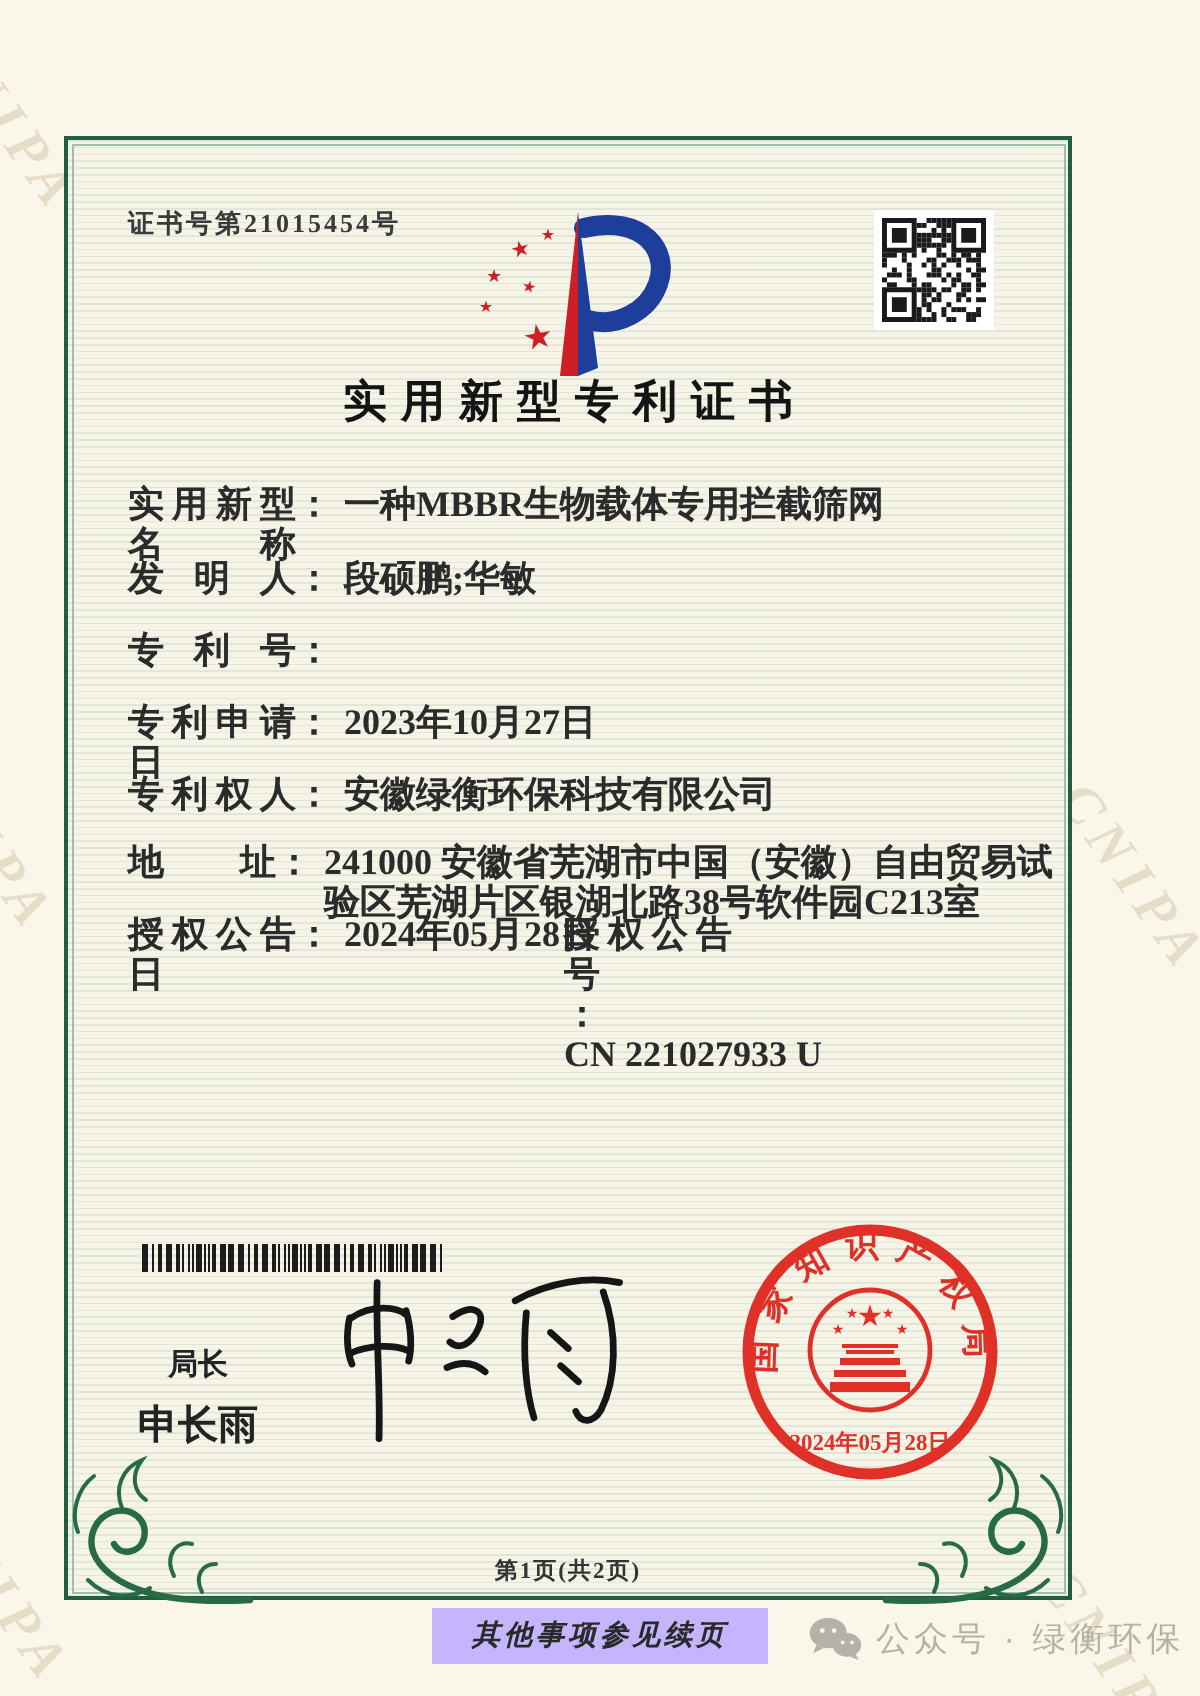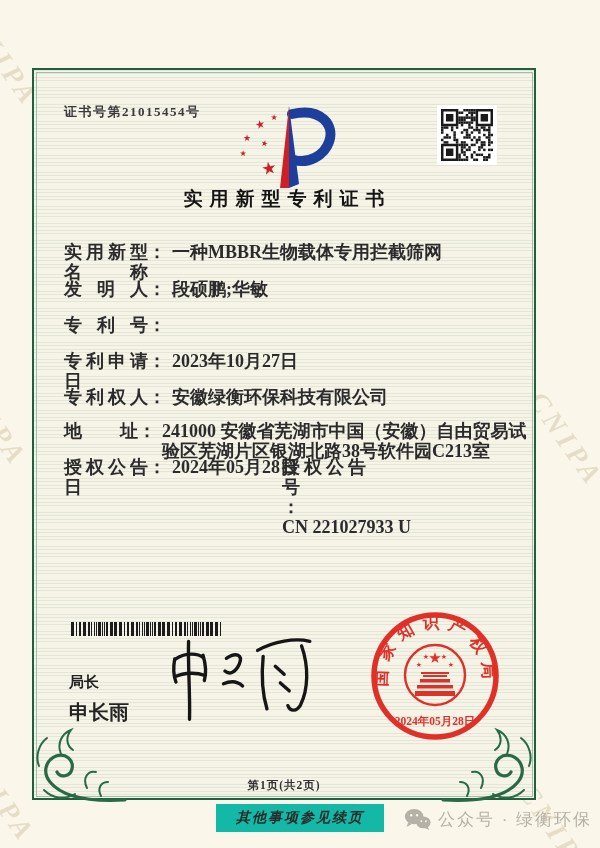--- a/index.html
+++ b/index.html
@@ -35,21 +35,21 @@
 
   .logo { position:absolute; left:200px; top:34px; width:104px; height:86px; }
   .logo .star { font-family:"DejaVu Sans",sans-serif; fill:#cf1f26; }
 
   .qrwrap { position:absolute; left:403px; top:35px; width:60px; height:60px; background:#fff;
     display:flex; align-items:center; justify-content:center; }
   .qrwrap svg { width:52px; height:52px; fill:#1a1a1a; }
 
   .title {
     position:absolute; left:0; top:116px; width:100%; text-align:center;
-    font-size:19px; font-weight:700; color:#141414; letter-spacing:7px; text-indent:7px;
+    font-size:22px; font-weight:700; color:#141414; letter-spacing:7px; text-indent:7px;
   }
 
   .frow { position:absolute; left:30px; display:flex; align-items:flex-start;
     font-size:18px; font-weight:700; color:#2b2b2b; line-height:20px; }
   .flabel { display:inline-block; width:84px; text-align:justify; text-align-last:justify; }
   .colon { margin-right:6px; }
   .fvalue { max-width:372px; }
   .grant2 { position:absolute; left:218px; top:0; display:flex;flex-direction:column; }
 
   .para-block { position:absolute; left:27px; top:415px; width:450px; }
@@ -57,21 +57,21 @@
     font:italic 500 13.2px "Liberation Serif","DejaVu Serif",serif;
     color:#222; line-height:1.72; text-indent:2.2em; text-align:justify;
     letter-spacing:.5px; margin-bottom:2px;
   }
 
   .barcode { position:absolute; left:37px; top:552px; width:152px; height:14px; }
   .barcode rect { fill:#1c1c1c; }
 
   .official { position:absolute; left:35px; top:603px;
     font-family:"Liberation Sans","DejaVu Sans",sans-serif; color:#232323; }
-  .official .role { font-size:15px; font-weight:700; margin-bottom:7px; }
+  .official .role { font-size:15px; font-weight:700; margin-bottom:7px;text-align:center; }
   .official .name { font-size:20px; font-weight:700;font-family:Liberation Mono, monospace; }
 
   .signature { position:absolute; left:127px; top:556px; width:160px; height:100px;
     transform:rotate(-3deg); }
   .signature path { stroke:#161616; stroke-width:3.2; fill:none;
     stroke-linecap:round; stroke-linejoin:round; }
 
   .seal { position:absolute; left:334px; top:539px; width:134px; height:134px; opacity:.93; }
   .seal .red { fill:#df231b; }
   .seal text { font-family:"Liberation Serif","DejaVu Serif",serif; }
@@ -80,21 +80,21 @@
     font-size:11.5px; font-weight:600; color:#333; letter-spacing:1px; }
 
   .ornament { position:absolute; width:96px; height:78px; }
   .orn-left  { left:-3px;  top:656px; }
   .orn-right { right:-3px; top:656px; transform:scaleX(-1); }
   .ornament path { stroke:#276a45; fill:none; stroke-width:2; stroke-linecap:round; }
   .ornament .thick { stroke-width:3.2; }
 
   .continuation {
     position:absolute; left:50%; top:804px; transform:translateX(-50%);
-    background:#14b8a6; padding:5px 20px;
+    background:#c4b5fd; padding:5px 20px;
     font:italic 700 14px "Liberation Serif","DejaVu Serif",serif;
     color:#2a2a2a; letter-spacing:2px; white-space:nowrap;
   }
 
   .wechat { position:absolute; left:404px; top:808px; display:flex; align-items:center; gap:7px;
     color:#b5b1a6; font-family:"Liberation Sans","DejaVu Sans",sans-serif; }
   .wechat .txt { font-size:17px; letter-spacing:2px; white-space:nowrap; }
   .wechat svg { width:27px; height:23px; fill:#b5b1a6; }
 </style>
 </head>

